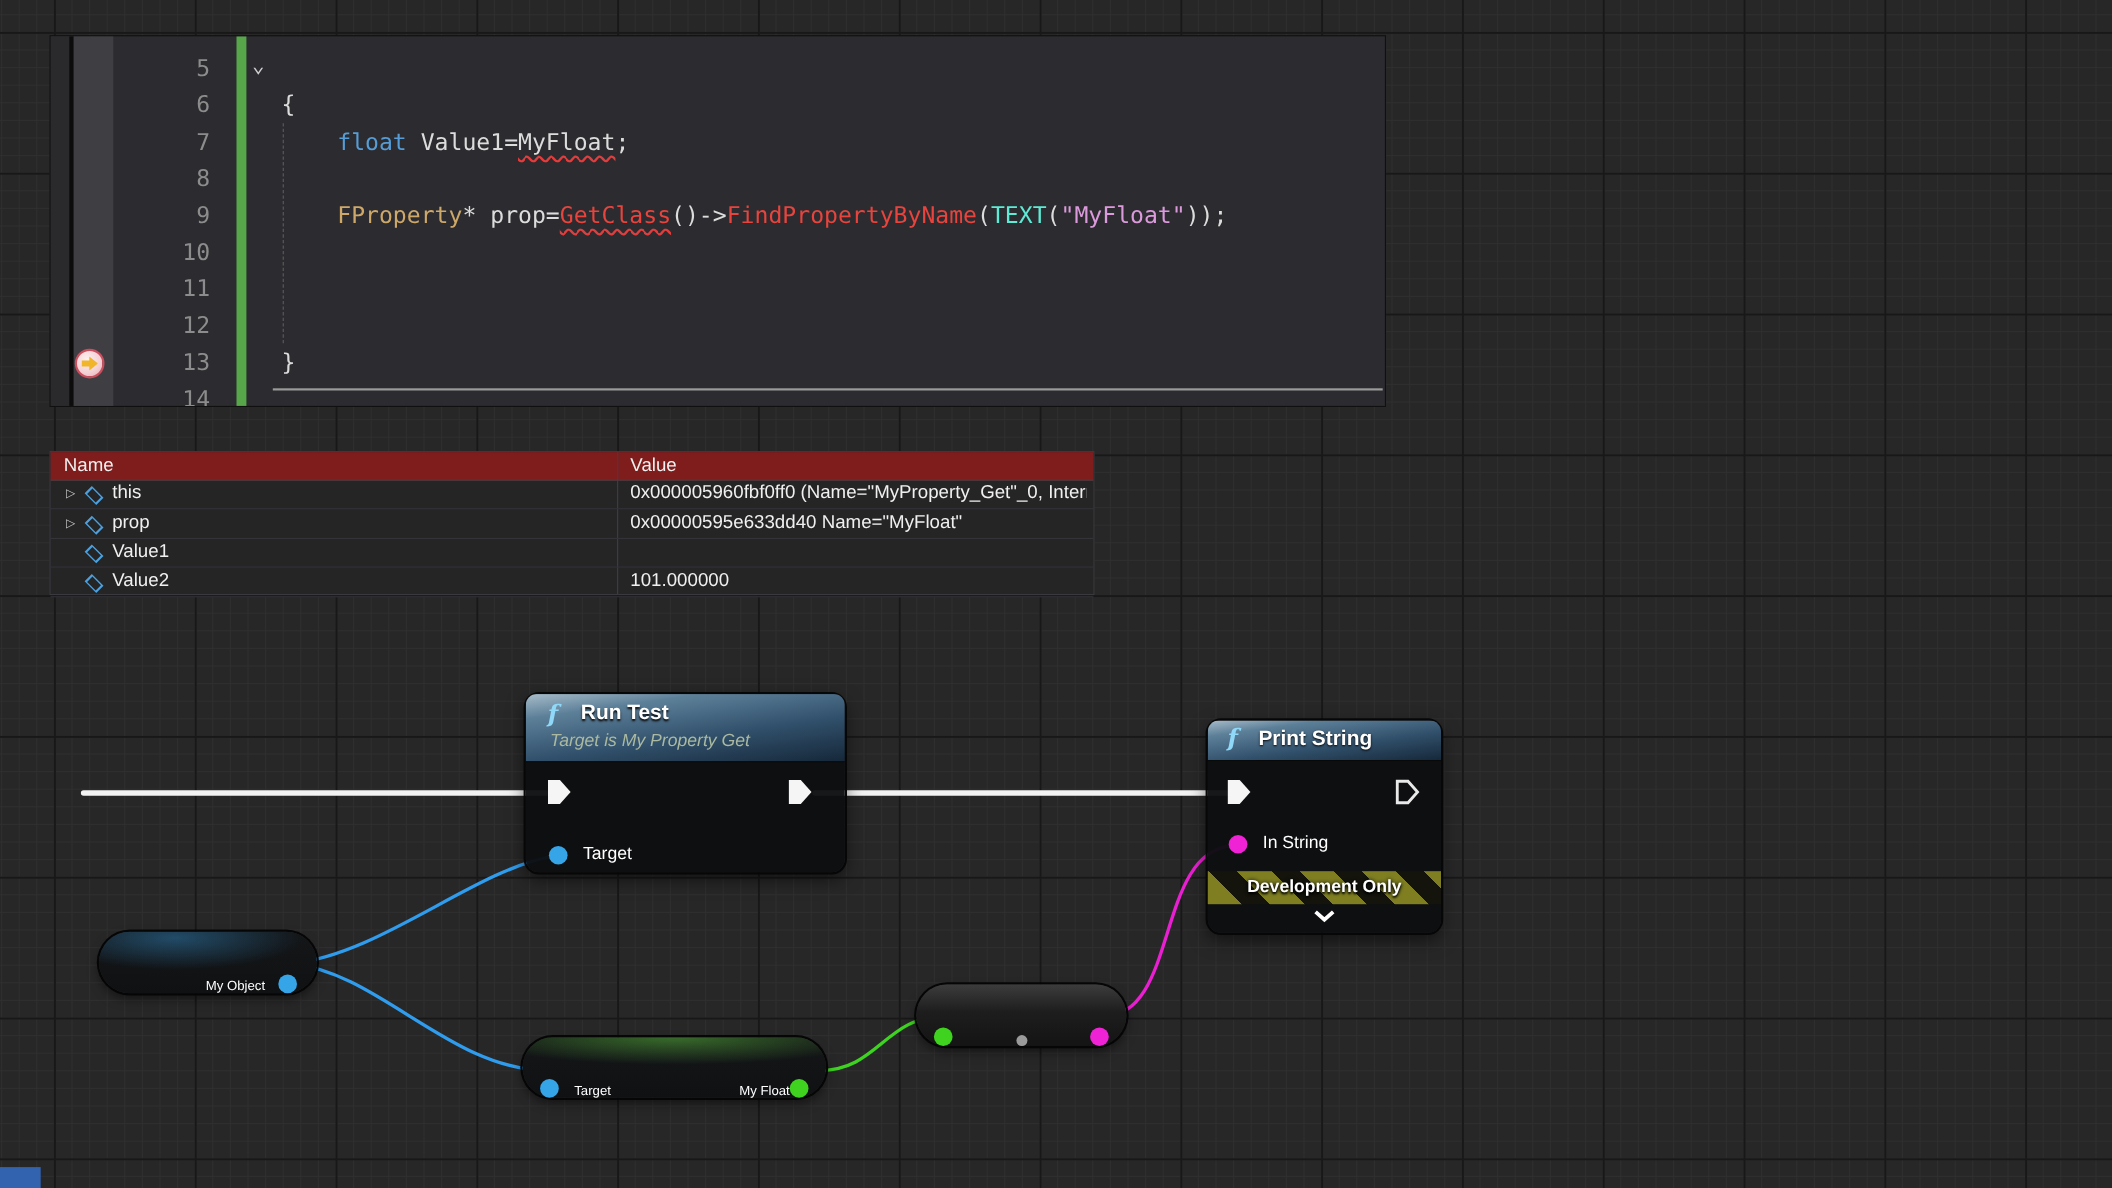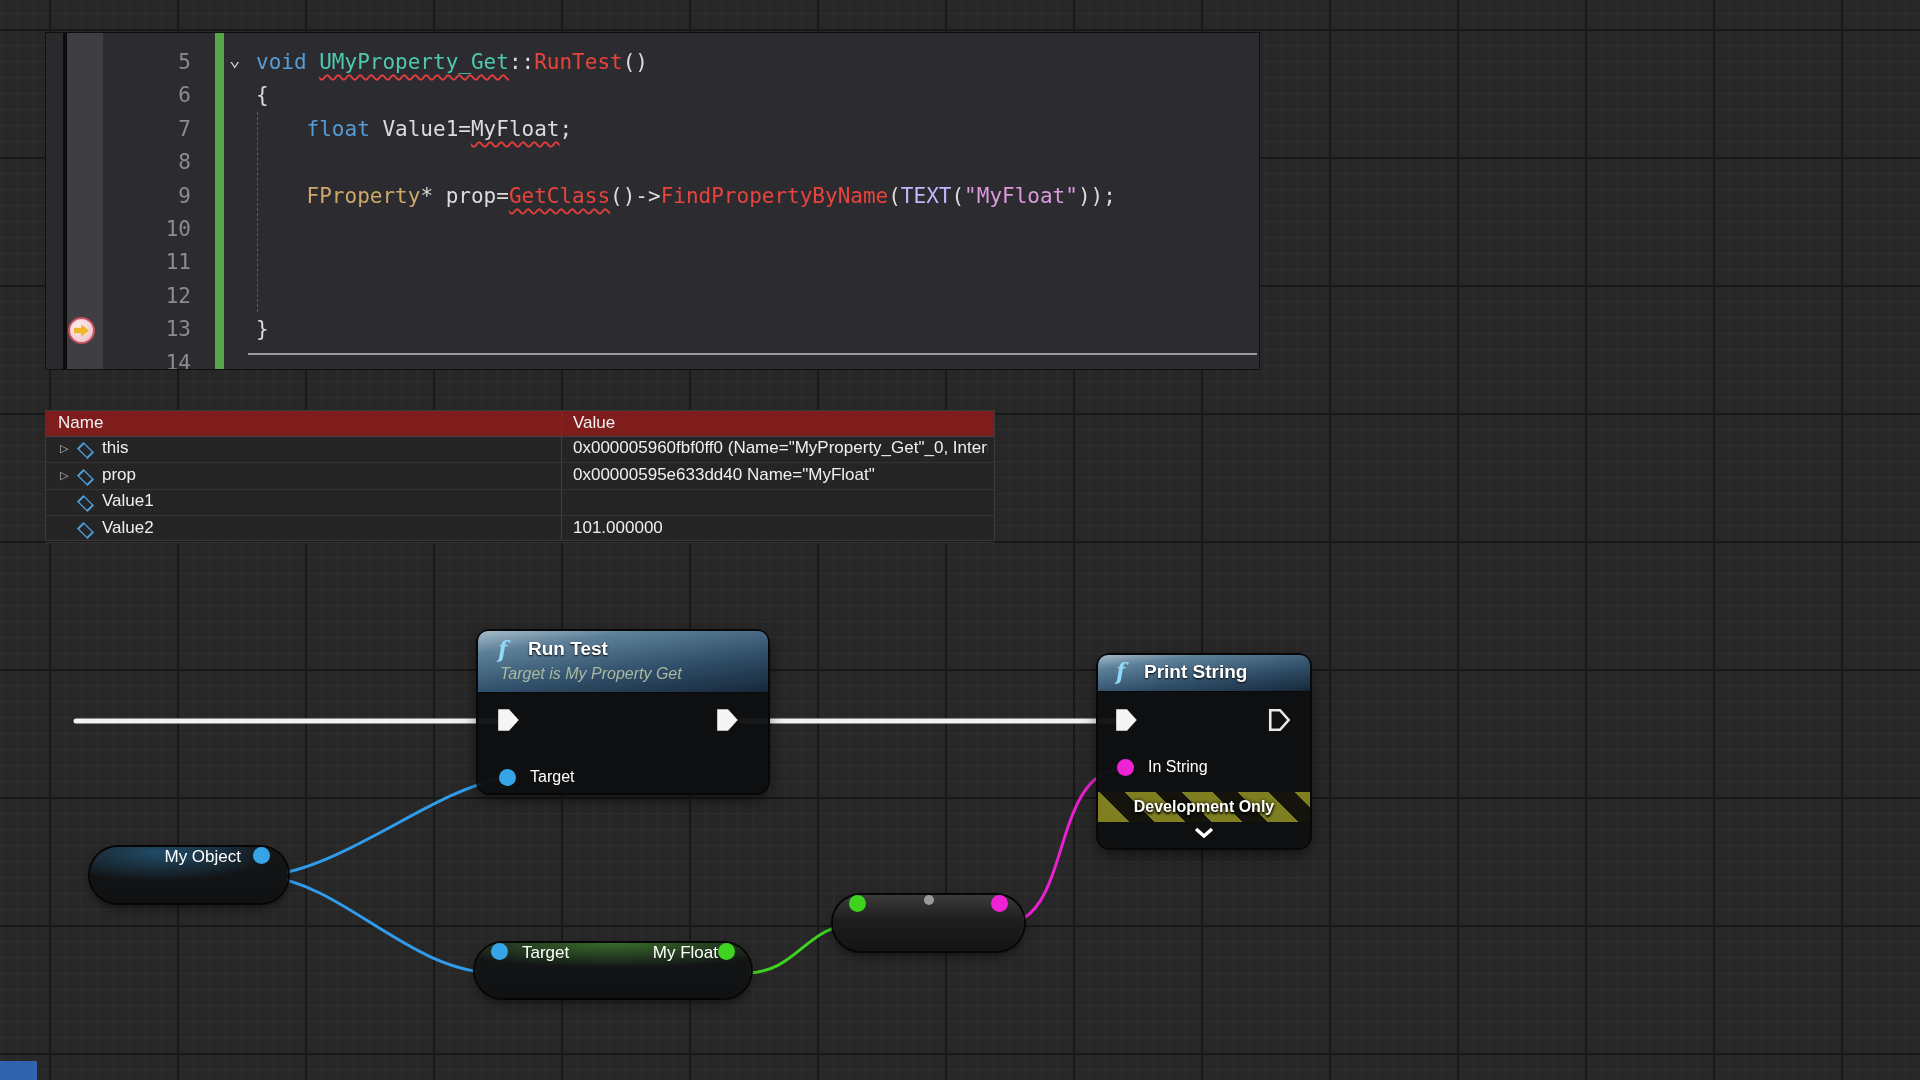--- a/index.html
+++ b/index.html
@@ -31,21 +31,21 @@
     border-top:5px solid transparent;border-bottom:5px solid transparent;}
   .pinlabel{position:absolute;color:#fff;font-size:16px;}
   .banner{position:absolute;left:0;width:100%;height:30px;
     background:repeating-linear-gradient(45deg,#7f7f22 0 22px,#14140d 22px 40px);
     display:flex;align-items:center;justify-content:center;}
   .banner span{color:#fff;font-weight:bold;font-size:16px;text-shadow:0 2px 2px #000,0 0 4px #000;}
 
   
   .capsule{position:absolute;z-index:2;border-radius:30px;background:#121416;
     box-shadow:0 0 0 2px #060606,0 5px 10px rgba(0,0,0,.5);
-    display:flex;align-items:flex-start;color:#fff;font-size:17px;}
+    display:flex;align-items:flex-end;color:#fff;font-size:12px;}
 
   
   .tooltip{position:absolute;z-index:3;overflow:hidden;
     background:linear-gradient(165deg,#c7cad9 0%,#b2b6c9 45%,#989cb2 100%);
     box-shadow:0 3px 8px rgba(0,0,0,.45);}
   .tip-pill{position:absolute;background:#202024;border-radius:17px;display:flex;align-items:center;
     color:#e8e8e8;font-weight:bold;font-size:16px;white-space:nowrap;}
   .tip-cursor{width:0;height:0;border-left:11px solid #dedede;border-top:7px solid transparent;
     border-bottom:7px solid transparent;margin:0 10px 0 18px;}
   .tip-value{position:absolute;font-weight:bold;font-size:20px;color:#3fc1f5;text-shadow:1px 2px 1px #14141c;}
@@ -56,21 +56,21 @@
     font-family:"DejaVu Sans Mono","Liberation Mono",monospace;font-size:21px;}
   .strip-outer{position:absolute;left:0;top:0;width:17px;height:100%;background:#2a2a2d;}
   .strip-div{position:absolute;left:17px;top:0;width:4px;height:100%;background:#0c0c0c;}
   .glyphmargin{position:absolute;left:21px;top:0;width:36px;height:100%;background:#3f3f43;}
   .greenbar{position:absolute;left:169px;top:0;width:9px;height:100%;background:#57a64a;}
   .code-row{position:absolute;left:0;width:100%;height:34px;line-height:34px;white-space:pre;}
   .ln{position:absolute;left:57px;width:88px;text-align:right;color:#8c8c8c;}
   .fold{position:absolute;left:183px;top:-3px;color:#cfcfcf;font-size:19px;}
   .code-text{position:absolute;left:210px;white-space:pre;}
   .seg.pl{color:#dcdcdc;} .seg.kw{color:#569cd6;} .seg.ty{color:#4ec9b0;}
-  .seg.fn{color:#e8433c;} .seg.gold{color:#cda869;} .seg.mac{color:#c4b5fd;}
+  .seg.fn{color:#e8433c;} .seg.gold{color:#cda869;} .seg.mac{color:#5eead4;}
   .seg.str{color:#dc9add;} .seg.num{color:#e750c4;}
   .seg.sq{text-decoration-line:underline;text-decoration-style:wavy;text-decoration-color:#e23c3c;
     text-decoration-thickness:1.5px;text-underline-offset:5px;}
   .indent-guide{position:absolute;left:211px;top:79px;height:200px;border-left:1px dashed #5d5d5d;}
   .bottom-sep{position:absolute;left:202px;top:320px;width:1009px;height:2px;background:#9a9a9a;}
   .curline{position:absolute;left:22px;top:284px;width:27px;height:27px;border-radius:50%;
     background:radial-gradient(circle at 40% 35%,#fdf0f0 0%,#f3cfd3 60%,#e4aab4 100%);
     border:2px solid #c94f5f;box-sizing:border-box;}
   .curline .arrow{position:absolute;left:4px;top:4px;width:15px;height:15px;background:#f0b529;
     clip-path:polygon(0 32%,48% 32%,48% 8%,100% 50%,48% 92%,48% 68%,0 68%);}
@@ -167,21 +167,21 @@
     <span class="datapin" style="position:static;background:#ef22d5;border-left-color:#ef22d5;"></span>
   </div>
 
   <div class="codewin">
     <div class="strip-outer"></div>
     <div class="strip-div"></div>
     <div class="glyphmargin"></div>
     <div class="greenbar"></div>
     <div class="indent-guide"></div>
     <div>
-        <div class="code-row" style="top: 12px;"><span class="ln">5</span><span class="fold">⌄</span><span class="code-text"><span class="seg kw">void </span><span class="seg ty sq">UMyProperty_Get</span><span class="seg pl">::</span><span class="seg fn">RunTest</span><span class="seg pl">()</span></span></div>
+        <div class="code-row" style="top: 12px;"><span class="ln">5</span><span class="fold">⌄</span></div>
         <div class="code-row" style="top: 45.4px;"><span class="ln">6</span><span class="code-text"><span class="seg pl">{</span></span></div>
         <div class="code-row" style="top: 78.8px;"><span class="ln">7</span><span class="code-text"><span class="seg pl">    </span><span class="seg kw">float</span><span class="seg pl"> Value1=</span><span class="seg pl sq">MyFloat</span><span class="seg pl">;</span></span></div>
         <div class="code-row" style="top: 112.2px;"><span class="ln">8</span><span class="code-text"></span></div>
         <div class="code-row" style="top: 145.6px;"><span class="ln">9</span><span class="code-text"><span class="seg pl">    </span><span class="seg gold">FProperty</span><span class="seg pl">* prop=</span><span class="seg fn sq">GetClass</span><span class="seg pl">()-&gt;</span><span class="seg fn">FindPropertyByName</span><span class="seg pl">(</span><span class="seg mac">TEXT</span><span class="seg pl">(</span><span class="seg str">"MyFloat"</span><span class="seg pl">));</span></span></div>
         <div class="code-row" style="top: 179px;"><span class="ln">10</span></div>
         <div class="code-row" style="top: 212.4px;"><span class="ln">11</span><span class="code-text"></span></div>
         <div class="code-row" style="top: 245.8px;"><span class="ln">12</span></div>
         <div class="code-row" style="top: 279.2px;"><span class="ln">13</span><span class="code-text"><span class="seg pl">}</span></span></div>
         <div class="code-row" style="top: 312.6px;"><span class="ln">14</span><span class="code-text"></span></div>
       </div>

